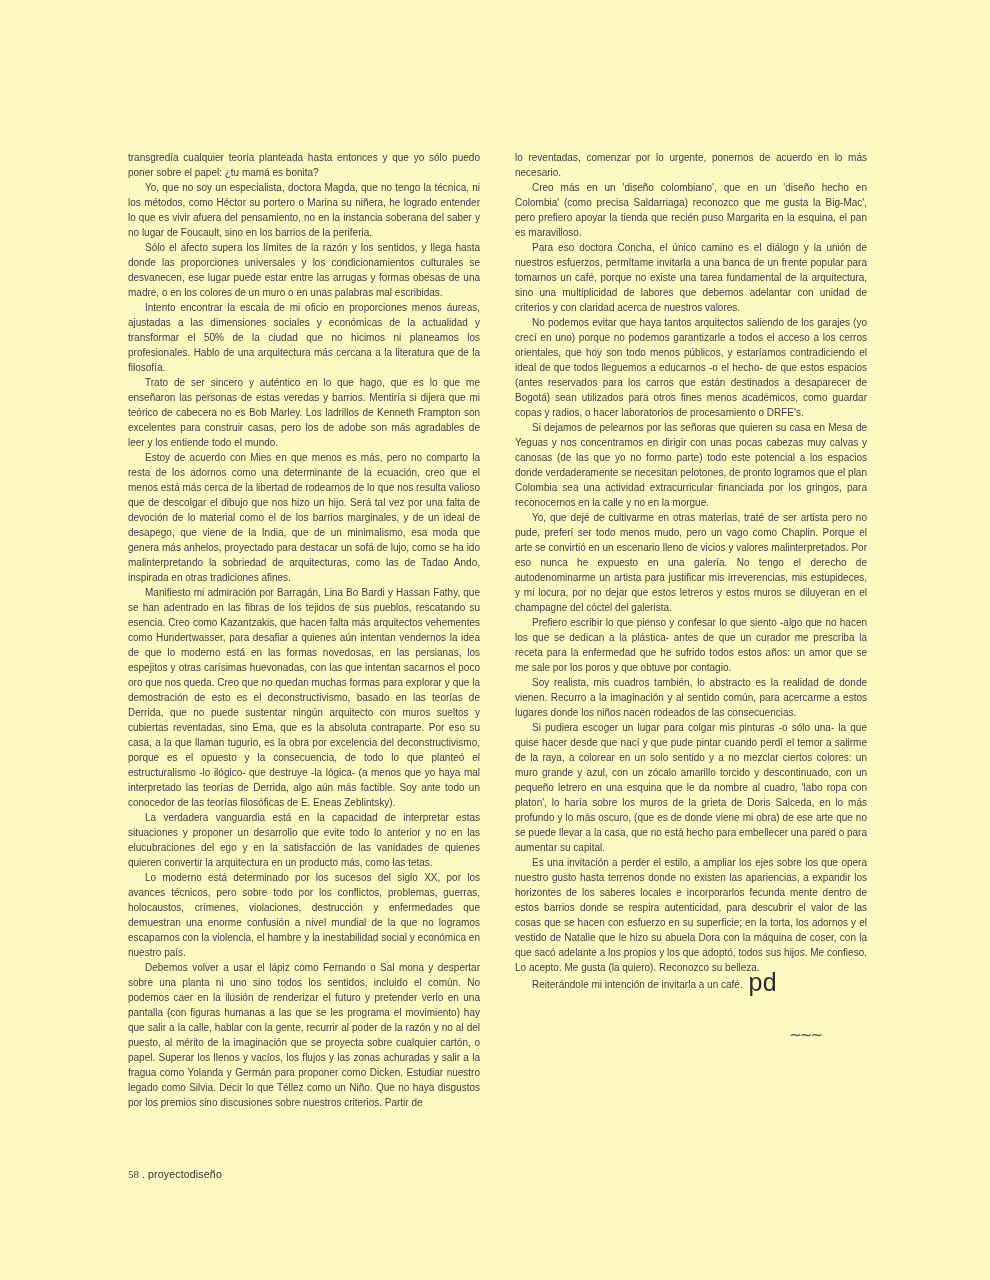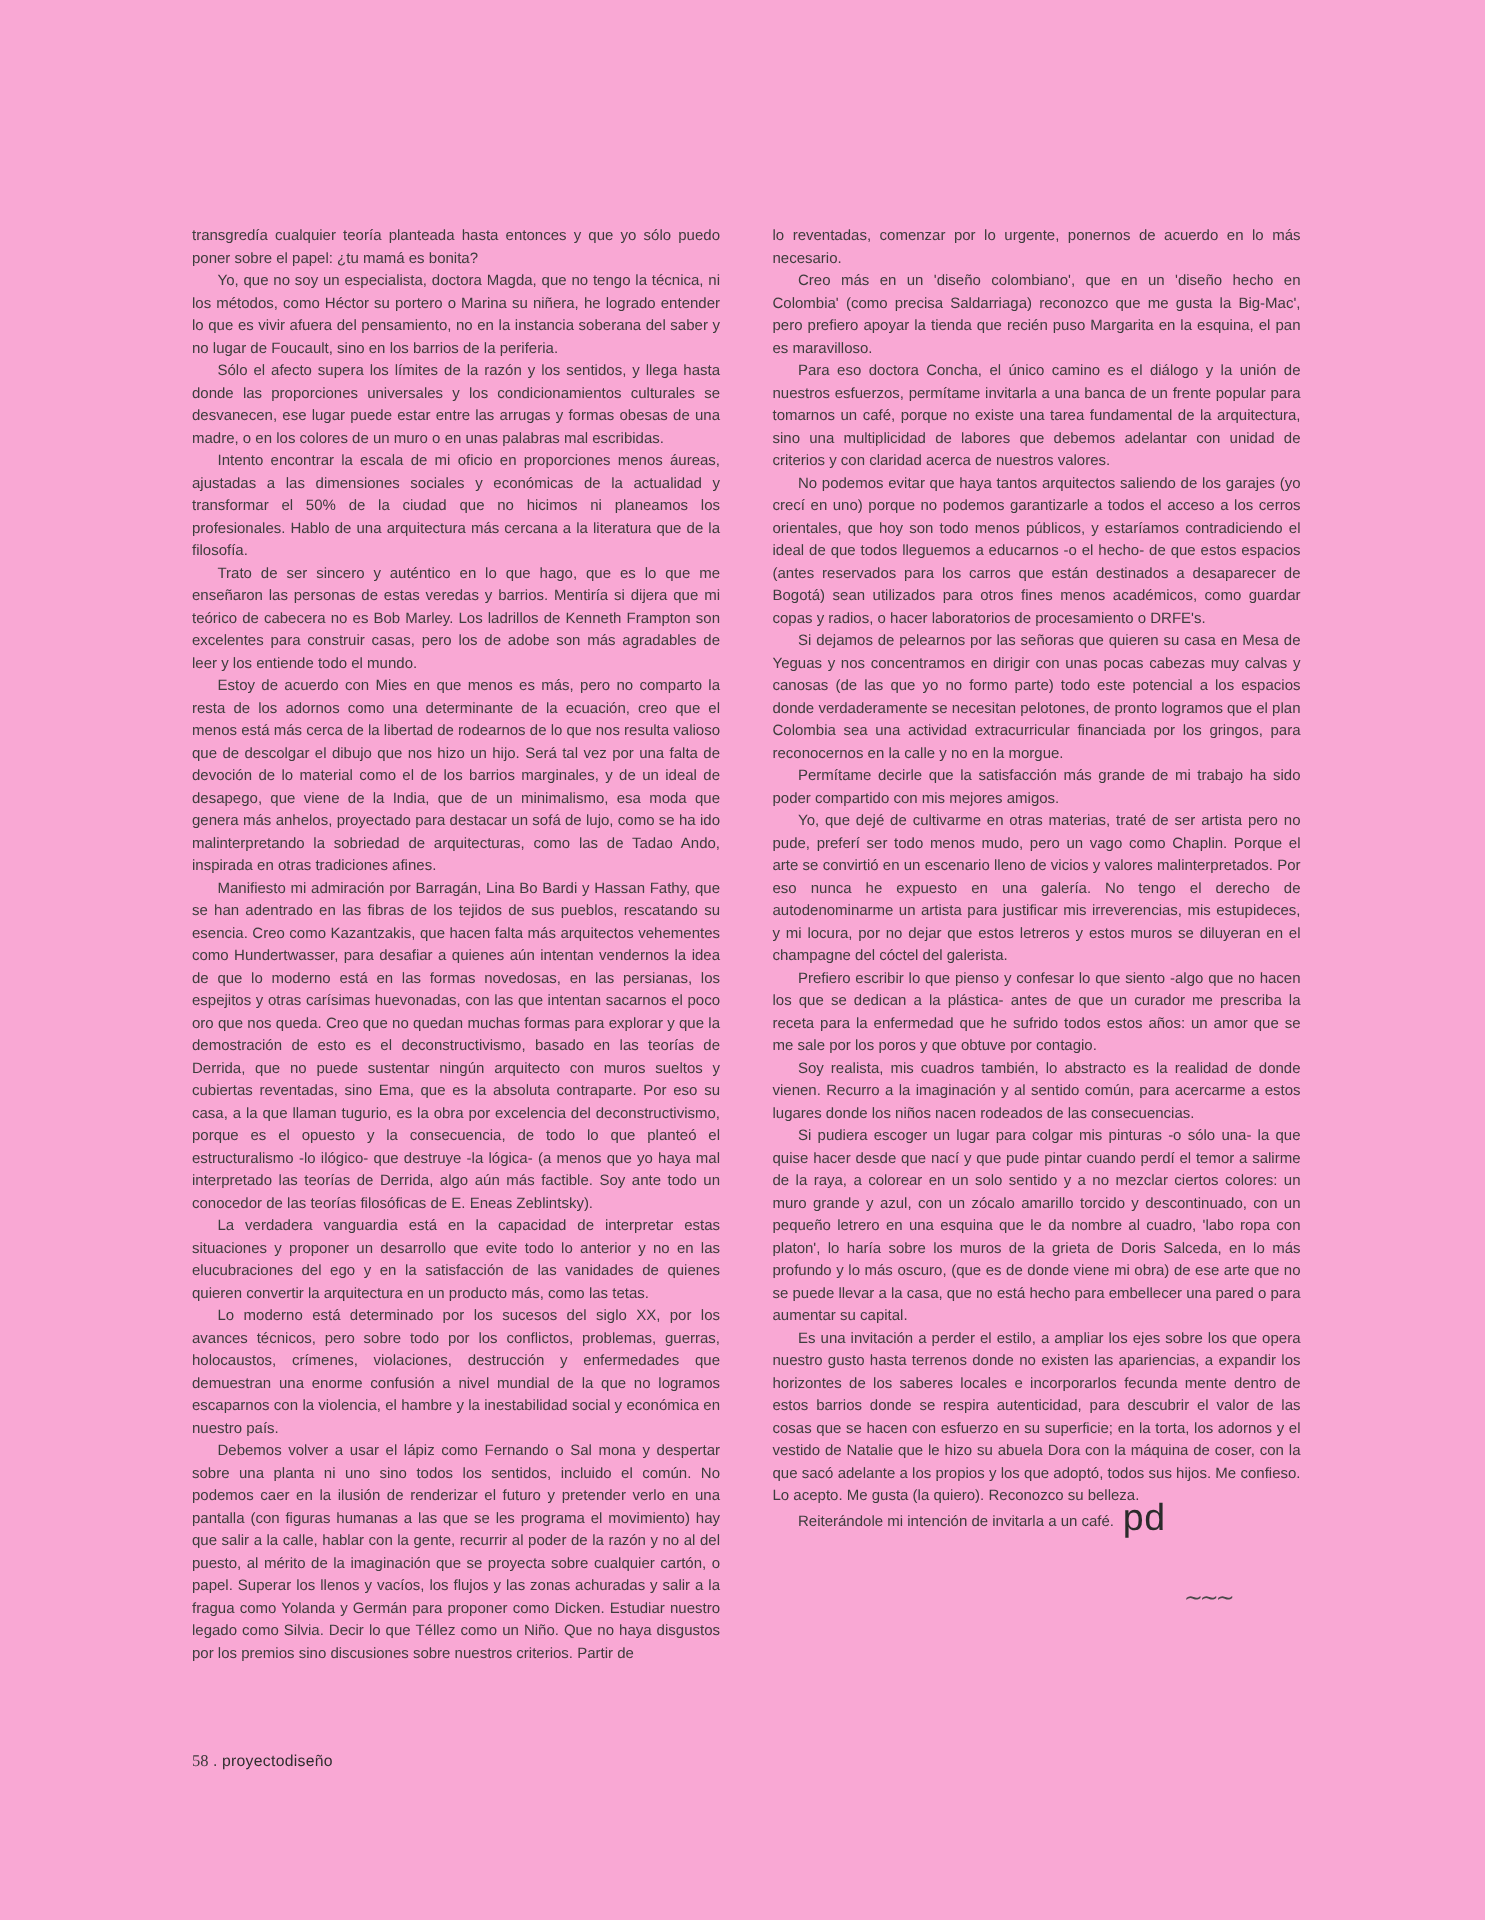--- a/index.html
+++ b/index.html
@@ -7,21 +7,21 @@
   body {
     width: 990px;
     height: 1280px;
     position: relative;
     overflow: hidden;
     font-family: "Liberation Sans", sans-serif;
   }
   .page {
     position: absolute;
     inset: 0;
-    background: #f9a8d4;
+    background: #fef9c3;
   }
   .text-columns {
     position: absolute;
     left: 128px;
     top: 150px;
     width: 740px;
     display: flex;
     gap: 35px;
   }
   .column { width: 352px; }
@@ -93,21 +93,20 @@
       <p>Lo moderno está determinado por los sucesos del siglo XX, por los avances técnicos, pero sobre todo por los conflictos, problemas, guerras, holocaustos, crímenes, violaciones, destrucción y enfermedades que demuestran una enorme confusión a nivel mundial de la que no logramos escaparnos con la violencia, el hambre y la inestabilidad social y económica en nuestro país.</p>
       <p>Debemos volver a usar el lápiz como Fernando o Sal mona y despertar sobre una planta ni uno sino todos los sentidos, incluido el común. No podemos caer en la ilusión de renderizar el futuro y pretender verlo en una pantalla (con figuras humanas a las que se les programa el movimiento) hay que salir a la calle, hablar con la gente, recurrir al poder de la razón y no al del puesto, al mérito de la imaginación que se proyecta sobre cualquier cartón, o papel. Superar los llenos y vacíos, los flujos y las zonas achuradas y salir a la fragua como Yolanda y Germán para proponer como Dicken. Estudiar nuestro legado como Silvia. Decir lo que Téllez como un Niño. Que no haya disgustos por los premios sino discusiones sobre nuestros criterios. Partir de</p>
     </div>
 
     <div class="column">
       <p class="no-indent">lo reventadas, comenzar por lo urgente, ponernos de acuerdo en lo más necesario.</p>
       <p>Creo más en un 'diseño colombiano', que en un 'diseño hecho en Colombia' (como precisa Saldarriaga) reconozco que me gusta la Big-Mac', pero prefiero apoyar la tienda que recién puso Margarita en la esquina, el pan es maravilloso.</p>
       <p>Para eso doctora Concha, el único camino es el diálogo y la unión de nuestros esfuerzos, permítame invitarla a una banca de un frente popular para tomarnos un café, porque no existe una tarea fundamental de la arquitectura, sino una multiplicidad de labores que debemos adelantar con unidad de criterios y con claridad acerca de nuestros valores.</p>
       <p>No podemos evitar que haya tantos arquitectos saliendo de los garajes (yo crecí en uno) porque no podemos garantizarle a todos el acceso a los cerros orientales, que hoy son todo menos públicos, y estaríamos contradiciendo el ideal de que todos lleguemos a educarnos -o el hecho- de que estos espacios (antes reservados para los carros que están destinados a desaparecer de Bogotá) sean utilizados para otros fines menos académicos, como guardar copas y radios, o hacer laboratorios de procesamiento o DRFE's.</p>
       <p>Si dejamos de pelearnos por las señoras que quieren su casa en Mesa de Yeguas y nos concentramos en dirigir con unas pocas cabezas muy calvas y canosas (de las que yo no formo parte) todo este potencial a los espacios donde verdaderamente se necesitan pelotones, de pronto logramos que el plan Colombia sea una actividad extracurricular financiada por los gringos, para reconocernos en la calle y no en la morgue.</p>
-      <p>Permítame decirle que la satisfacción más grande de mi trabajo ha sido poder compartido con mis mejores amigos.</p>
       <p>Yo, que dejé de cultivarme en otras materias, traté de ser artista pero no pude, preferí ser todo menos mudo, pero un vago como Chaplin. Porque el arte se convirtió en un escenario lleno de vicios y valores malinterpretados. Por eso nunca he expuesto en una galería. No tengo el derecho de autodenominarme un artista para justificar mis irreverencias, mis estupideces, y mi locura, por no dejar que estos letreros y estos muros se diluyeran en el champagne del cóctel del galerista.</p>
       <p>Prefiero escribir lo que pienso y confesar lo que siento -algo que no hacen los que se dedican a la plástica- antes de que un curador me prescriba la receta para la enfermedad que he sufrido todos estos años: un amor que se me sale por los poros y que obtuve por contagio.</p>
       <p>Soy realista, mis cuadros también, lo abstracto es la realidad de donde vienen. Recurro a la imaginación y al sentido común, para acercarme a estos lugares donde los niños nacen rodeados de las consecuencias.</p>
       <p>Si pudiera escoger un lugar para colgar mis pinturas -o sólo una- la que quise hacer desde que nací y que pude pintar cuando perdí el temor a salirme de la raya, a colorear en un solo sentido y a no mezclar ciertos colores: un muro grande y azul, con un zócalo amarillo torcido y descontinuado, con un pequeño letrero en una esquina que le da nombre al cuadro, 'labo ropa con platon', lo haría sobre los muros de la grieta de Doris Salceda, en lo más profundo y lo más oscuro, (que es de donde viene mi obra) de ese arte que no se puede llevar a la casa, que no está hecho para embellecer una pared o para aumentar su capital.</p>
       <p>Es una invitación a perder el estilo, a ampliar los ejes sobre los que opera nuestro gusto hasta terrenos donde no existen las apariencias, a expandir los horizontes de los saberes locales e incorporarlos fecunda mente dentro de estos barrios donde se respira autenticidad, para descubrir el valor de las cosas que se hacen con esfuerzo en su superficie; en la torta, los adornos y el vestido de Natalie que le hizo su abuela Dora con la máquina de coser, con la que sacó adelante a los propios y los que adoptó, todos sus hijos. Me confieso. Lo acepto. Me gusta (la quiero). Reconozco su belleza.</p>
       <p class="closing-line"><span>Reiterándole mi intención de invitarla a un café.</span> <span class="pd-logo">pd</span></p>
       <div class="squiggle">~~~</div>
     </div>
 
   </div>

